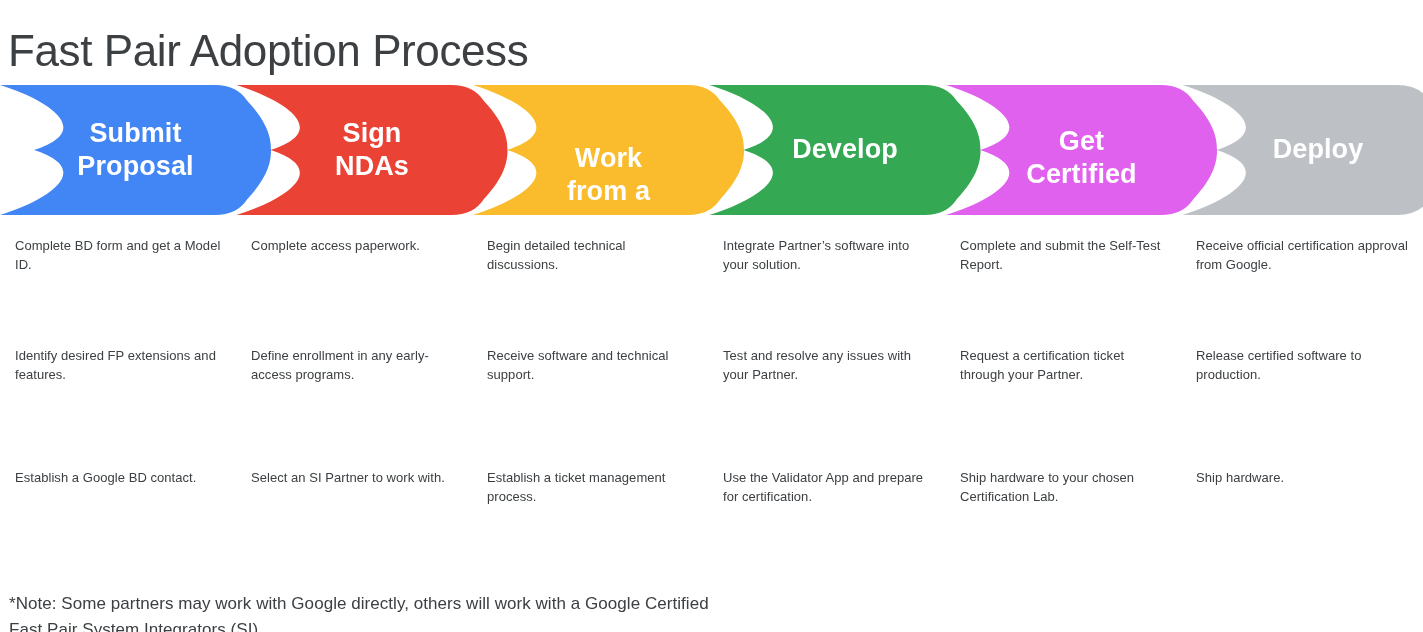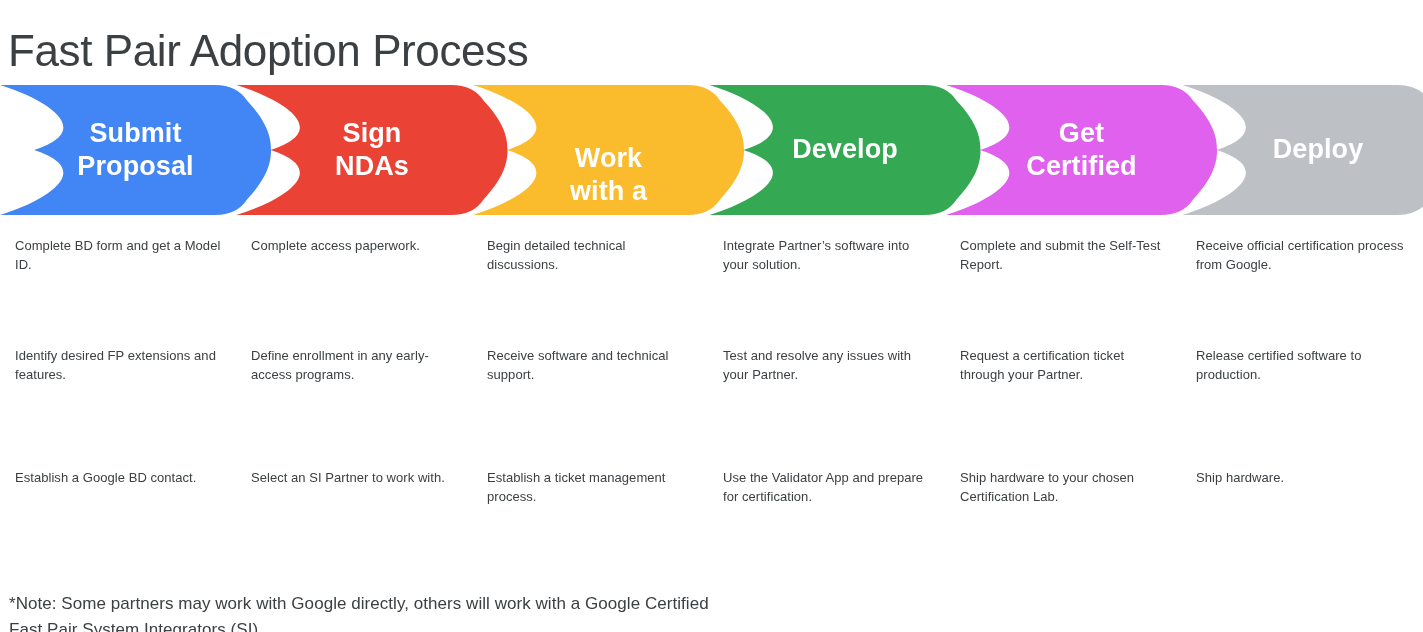--- a/index.html
+++ b/index.html
@@ -139,30 +139,30 @@
         </div>
         <div class="banner-label" style="left: 38px; width: 195px;">
           <div>
             <span>Submit</span>
             <span>Proposal</span>
           </div>
         </div>
         <div class="banner-label" style="left: 511px; width: 195px; margin-top: 42px;">
           <div>
             <span>Work</span>
-            <span>with a</span>
+            <span>from a</span>
             <span>Partner*</span>
           </div>
         </div>
         <div class="banner-label" style="left: 747.5px; width: 195px;">
           <div>
             <span>Develop</span>
           </div>
         </div>
-        <div class="banner-label" style="left: 984px; width: 195px;">
+        <div class="banner-label" style="left: 984px; width: 195px; margin-top: 8px;">
           <div>
             <span>Get</span>
             <span>Certified</span>
           </div>
         </div>
         <div class="banner-label" style="left: 1220.5px; width: 195px; text-align: right;">
           <div>
             <span>Deploy</span>
           </div>
         </div>
@@ -189,21 +189,21 @@
         <div class="bullet r0">Integrate Partner’s software into your solution.</div>
         <div class="bullet r1">Test and resolve any issues with your Partner.</div>
         <div class="bullet r2">Use the Validator App and prepare for certification.</div>
       </div>
       <div class="column" style="left: 960px;">
         <div class="bullet r0">Complete and submit the Self-Test Report.</div>
         <div class="bullet r1">Request a certification ticket through your Partner.</div>
         <div class="bullet r2">Ship hardware to your chosen Certification Lab.</div>
       </div>
       <div class="column" style="left: 1196px;">
-        <div class="bullet r0">Receive official certification process from Google.</div>
+        <div class="bullet r0">Receive official certification approval from Google.</div>
         <div class="bullet r1">Release certified software to production.</div>
         <div class="bullet r2">Ship hardware.</div>
       </div>
     </div>
 
   <p class="footnote">*Note: Some partners may work with Google directly, others will work with a Google Certified Fast Pair System Integrators (SI).</p>
 
 </div>
 
 </body></html>

